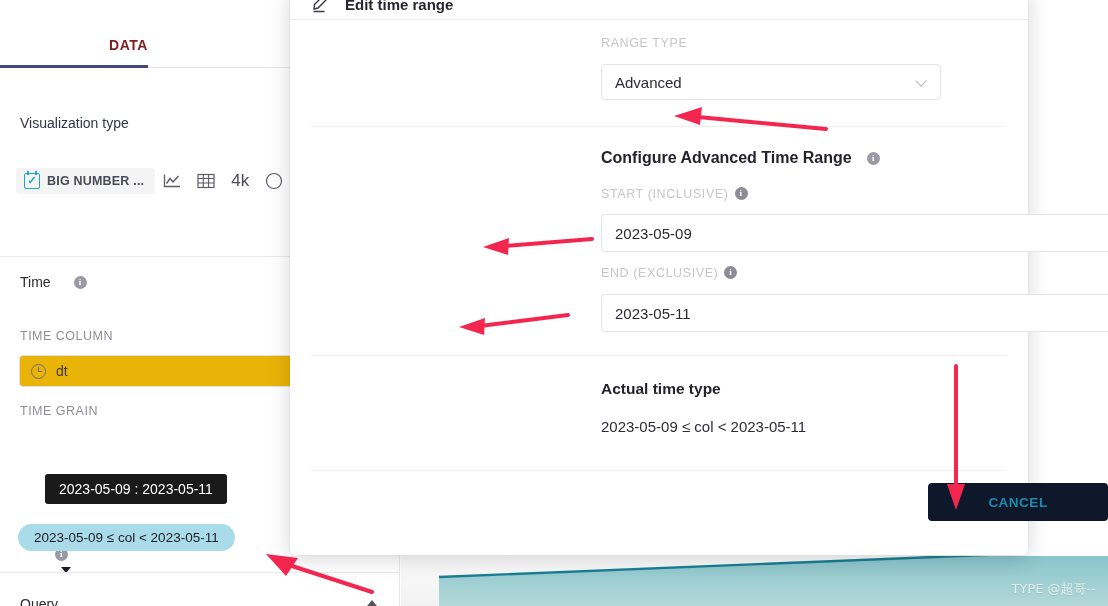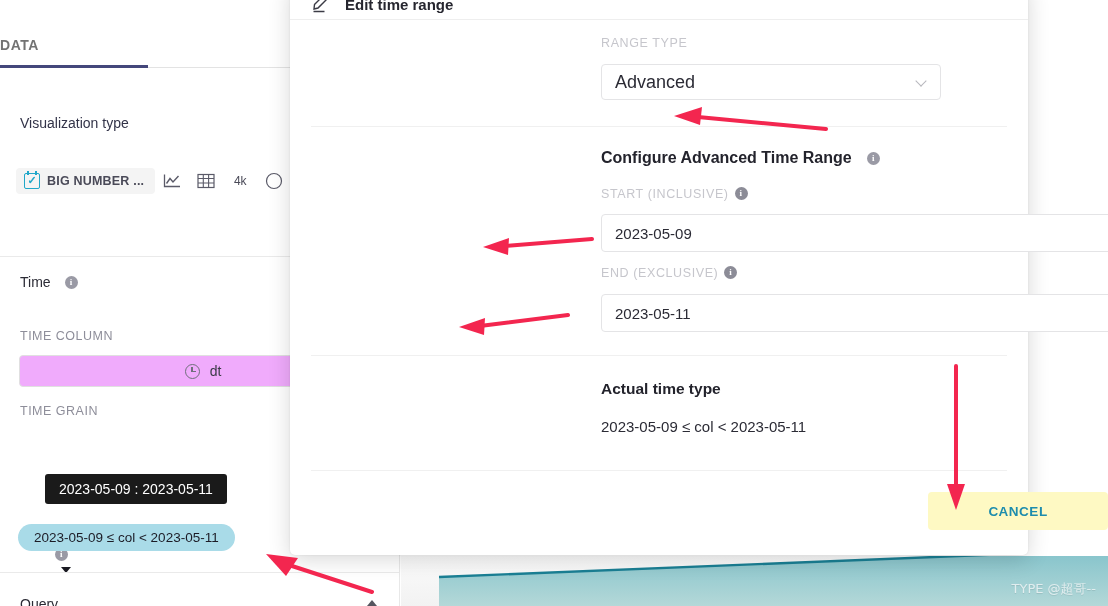--- a/index.html
+++ b/index.html
@@ -16,22 +16,22 @@
   .panel {
     position: absolute; left: 0; top: 0; width: 400px; height: 606px;
     background: #fff; border-right: 1px solid #e8e8e8; overflow: hidden;
   }
   .tabs {
     position: absolute; left: 0; top: 22px; width: 400px; height: 46px;
     border-bottom: 1px solid #e3e3e3; background: #fff;
   }
   .tab {
     position: absolute; top: 0; height: 46px; line-height: 46px;
-    font-size: 14px; letter-spacing: .55px; color: #737373;
-    font-weight: 600; text-align: left; cursor: pointer;
+    font-size: 14px; letter-spacing: .55px; color: #7f1d1d;
+    font-weight: 600; text-align: right; cursor: pointer;
   }
   .tab.t1 { left: 0; width: 148px; }
   .tab.t2 { left: 170px; width: 180px; text-align: left; color: #323348; }
   .tab-underline {
     position: absolute; left: 0; top: 43px; width: 148px; height: 3px;
     background: #44477b;
   }
 
   .viz-label {
     position: absolute; left: 20px; top: 115px;
@@ -54,44 +54,44 @@
     content:""; position:absolute; right:2px; top:-3px; width:2px; height:4px; background:#20a7c9;
   }
   .viz-chip .ck {
     position:absolute; left:2.5px; top:0px; font-size:11px; color:#20a7c9; line-height:12px; font-weight:700;
   }
   .viz-chip-label { font-size: 12.5px; font-weight: 700; color: #4a4a58; letter-spacing: .2px; white-space: nowrap; text-align: right; }
   .viz-ico {
     width: 34px; height: 26px; display: flex; align-items: center; justify-content: center;
     color: #5a5a68; cursor: pointer;
   }
-  .viz-ico.txt { font-size: 12px; color: #4a4a58; }
+  .viz-ico.txt { font-size: 17px; color: #4a4a58; }
 
   .viewall {
     position: absolute; right: 19px; top: 212px;
     font-size: 12.5px; color: #2a3a78; text-decoration: underline; cursor: pointer;
   }
   .hr-sec { position: absolute; left: 0; width: 400px; height: 1px; background: #eaeaea; }
 
-  .sect-title { position: absolute; font-size: 14px; color: #2b2b35; display: flex; align-items: center; gap: 14px; }
+  .sect-title { position: absolute; font-size: 14px; color: #2b2b35; display: flex; align-items: center; gap: 23px; }
   .ibadge {
     display:inline-flex; align-items:center; justify-content:center;
     width: 13px; height: 13px; border-radius: 50%; background: #9a9aa5; color: #fff;
     font-size: 9px; font-weight: 700; font-family: "Liberation Serif", serif; line-height: 13px;
   }
   .fieldlabel {
     position: absolute; font-size: 12.5px; letter-spacing: .5px; color: #8e8e9a;
     display: flex; align-items: center; gap: 6px;
   }
   .selectbox {
     position: absolute; height: 32px; border: 1px solid #e0e0e0; border-radius: 4px;
     background: #fff; display: flex; align-items: center; padding: 0 11px;
     font-size: 14px; color: #2b2b35; cursor: pointer;
   }
-  .selectbox.grey { background: #f0abfc; color: #3a3a46; justify-content: center; }
+  .selectbox.grey { background: #eab308; color: #3a3a46; }
   .clockico {
     width: 15px; height: 15px; border: 1.4px solid #6f6f7b; border-radius: 50%;
     position: relative; margin-right: 10px; flex: 0 0 auto;
   }
   .clockico:before { content:""; position:absolute; left:5.6px; top:2.6px; width:1.3px; height:5px; background:#6f6f7b; }
   .clockico:after  { content:""; position:absolute; left:6.2px; top:6.5px; width:4px; height:1.3px; background:#6f6f7b; }
 
   .caret-down {
     width: 0; height: 0; border-left: 5px solid transparent; border-right: 5px solid transparent;
     border-top: 6px solid #1a1a22;
@@ -142,21 +142,21 @@
   .modal-title { font-size: 15px; font-weight: 700; color: #26262f; line-height: 16px; }
 
   .m-label {
     position: absolute; font-size: 12.5px; letter-spacing: .6px; color: #c6c6cc;
     display: flex; gap: 6px;
   }
   .m-label .ibadge { background: #8c8c97; }
   .m-select {
     position: absolute; height: 36px; border: 1px solid #e4e4e6; border-radius: 4px;
     background: #fff; display: flex; align-items: center; justify-content: space-between;
-    padding: 0 13px; font-size: 18px; color: #2b2b35; cursor: pointer;
+    padding: 0 13px; font-size: 15px; color: #2b2b35; cursor: pointer;
   }
   .chev {
     width: 11px; height: 6px; position: relative;
   }
   .chev:before {
     content: ""; position: absolute; left: 0; top: 0;
     width: 7px; height: 7px; border-right: 1.4px solid #b7b7bd; border-bottom: 1.4px solid #b7b7bd;
     transform: rotate(45deg); left: 1px; top: -2px;
   }
   .m-hr { position: absolute; left: 21px; width: 696px; height: 1px; background: #f0f0f0; }
@@ -171,21 +171,21 @@
   }
   .m-h3 { position: absolute; font-size: 15.5px; font-weight: 700; color: #23232c; }
   .m-actual { position: absolute; font-size: 15px; color: #2b2b35; }
 
   .btn {
     position: absolute; height: 38px; border-radius: 4px;
     display: flex; align-items: center; justify-content: center;
     font-size: 13.5px; font-weight: 700; letter-spacing: .5px; cursor: pointer;
     border: none;
   }
-  .btn-cancel { background: #fef9c3; color: #1d8cad; margin-top: 9px; }
+  .btn-cancel { background: #0f172a; color: #1d8cad; }
 
   
   .arrow { position: absolute; z-index: 60; pointer-events: none; }
 
   .wm {
     position: absolute; right: 12px; top: 580px; z-index: 70;
     font-size: 13px; color: #eaf2f3; opacity: .88;
     font-family: "DejaVu Sans", sans-serif;
     text-shadow: 0 1px 1px rgba(0,0,0,.12);
   }

